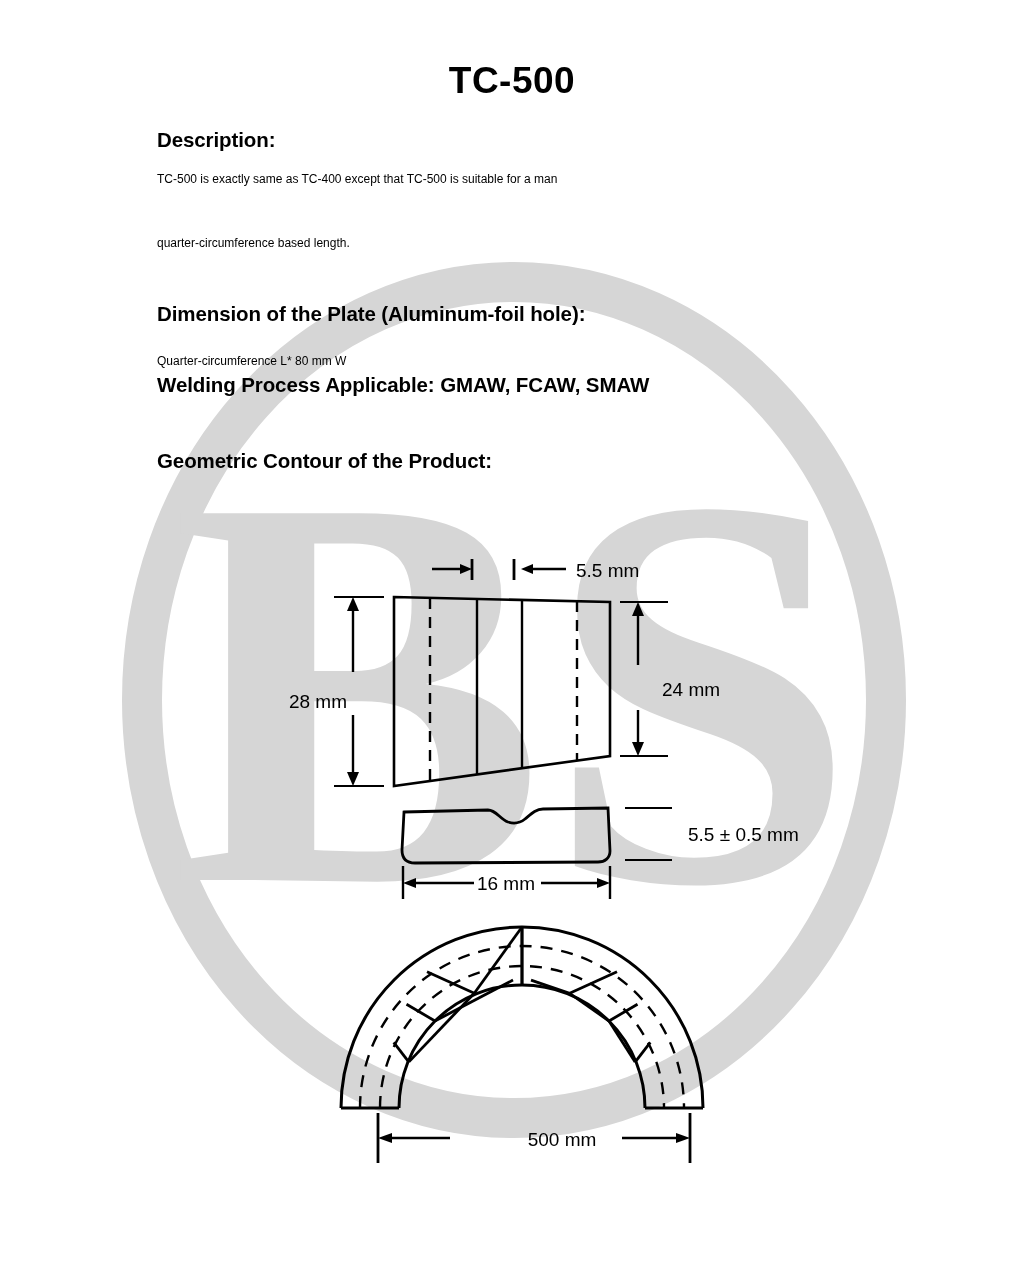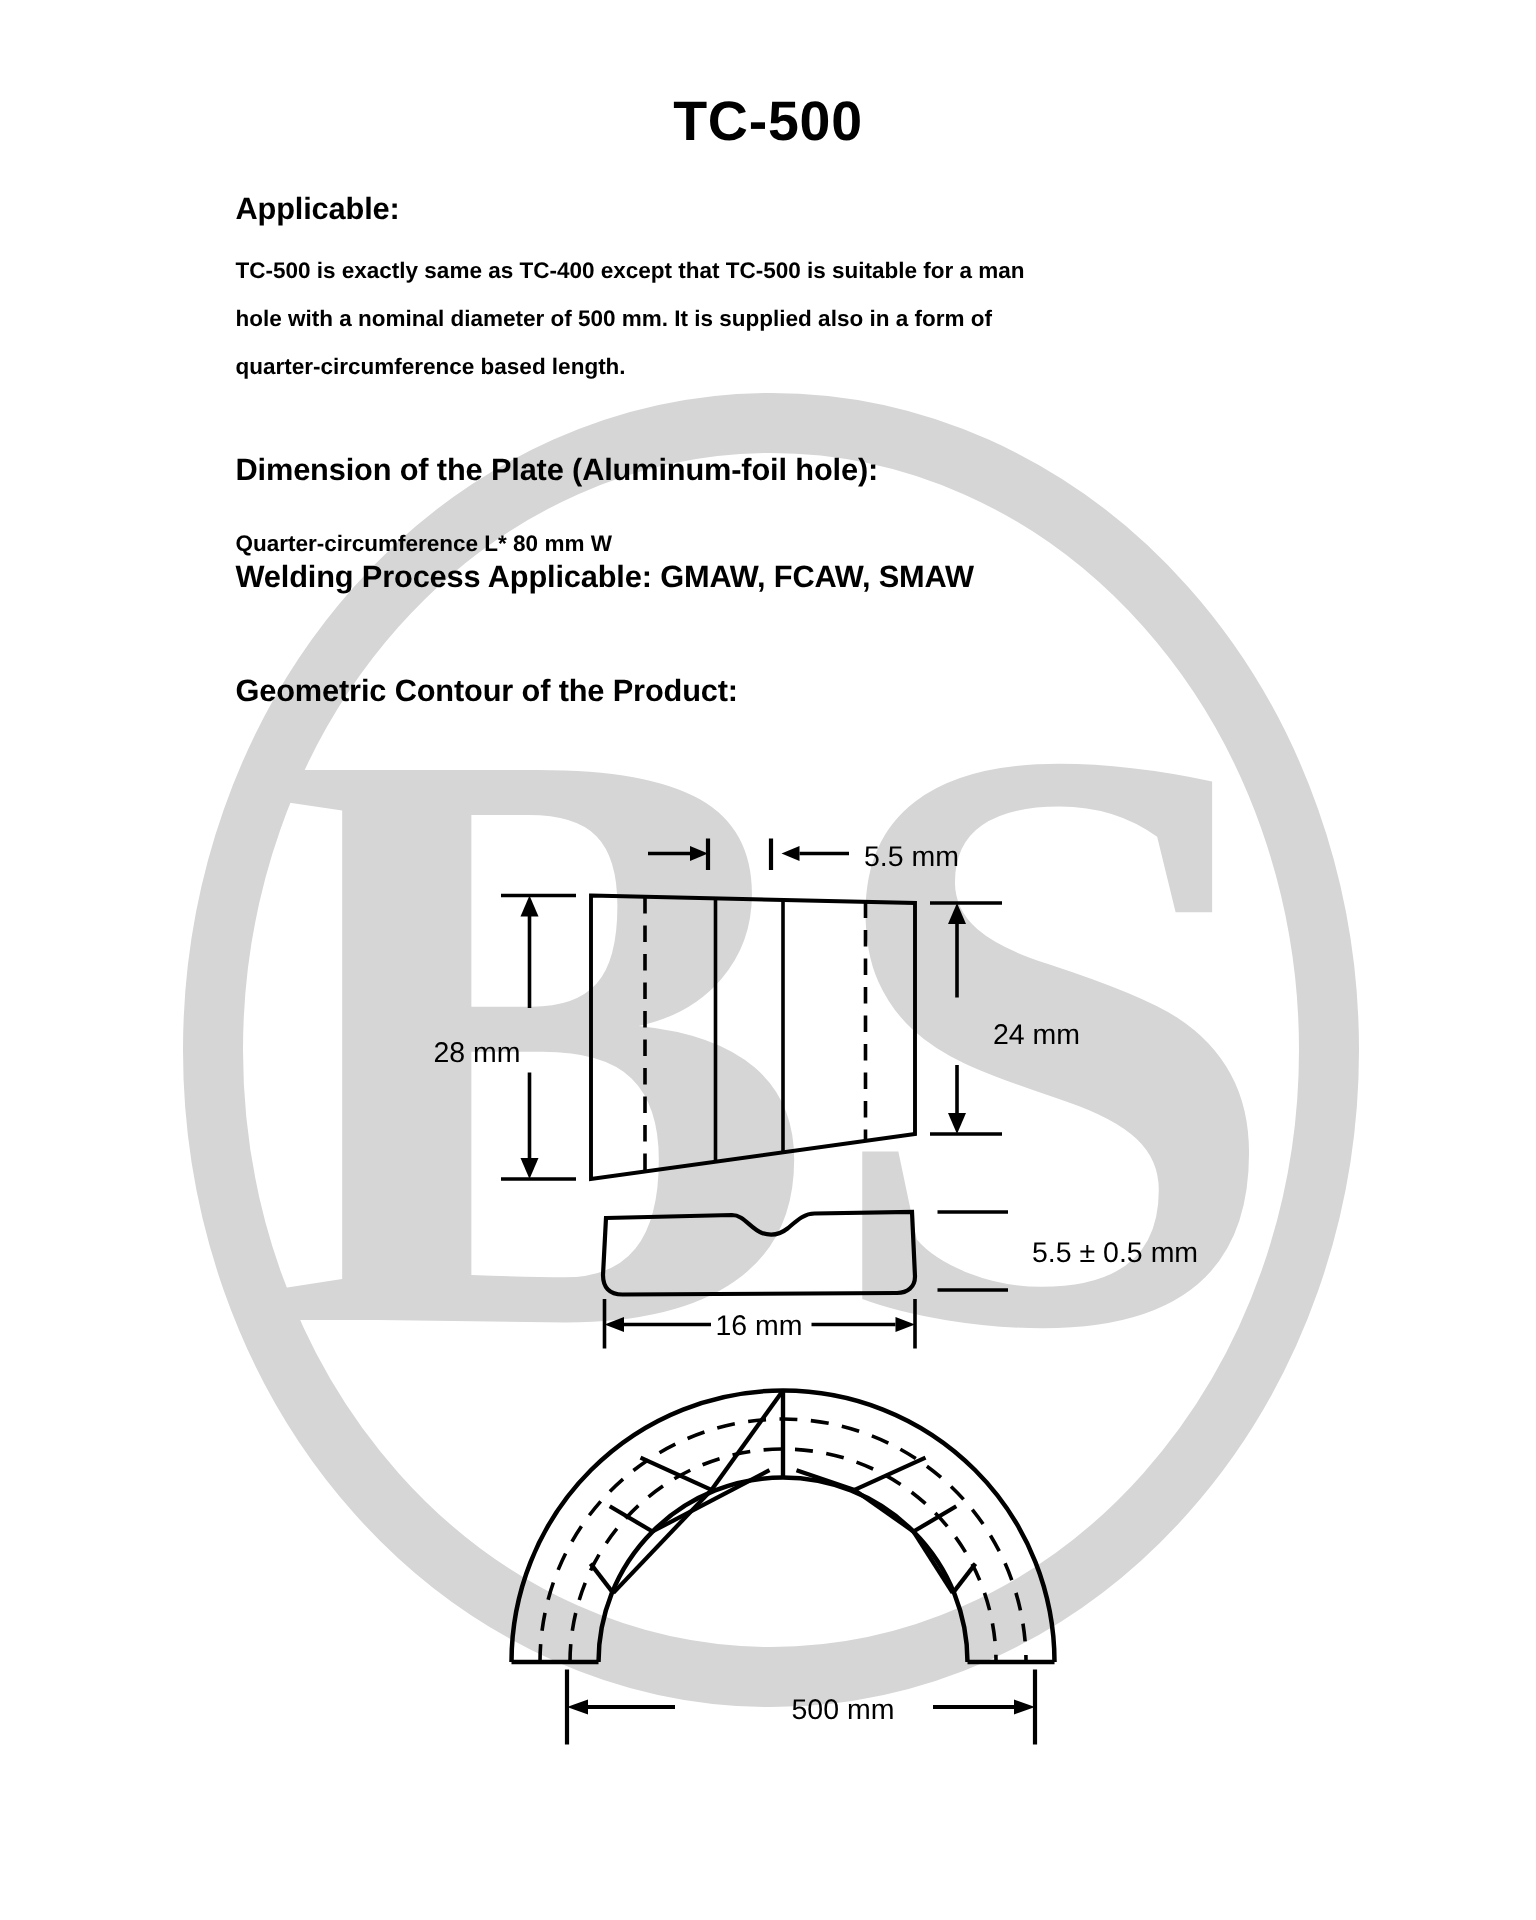--- a/index.html
+++ b/index.html
@@ -54,22 +54,22 @@
     left: 157px;
     font-size: 20.5px;
     font-weight: bold;
     letter-spacing: -0.1px;
     white-space: nowrap;
   }
 
   .body-text {
     position: absolute;
     left: 157px;
-    font-size: 15px;
-    font-weight: bold;
+    font-size: 12px;
+    font-weight: normal;
     white-space: nowrap;
   }
 
   #desc-heading   { top: 128px; }
   #desc-line-1    { top: 172px; }
   #desc-line-2    { top: 204px; }
   #desc-line-3    { top: 236px; }
 
   #dim-heading    { top: 302px; }
   #dim-line       { top: 354px; }
@@ -102,23 +102,22 @@
   <g clip-path="url(#wm-clip)">
     <ellipse cx="514" cy="700" rx="372" ry="418" fill="none" stroke="#d6d6d6" stroke-width="40"></ellipse>
     <text x="514" y="880" text-anchor="middle" font-family="'Liberation Serif', serif" font-size="560" font-weight="bold" fill="#d6d6d6">BS</text>
   </g>
 </svg>
 
 <div id="content">
 
   <div class="page-title">TC-500</div>
 
-  <div class="heading" id="desc-heading">Applicable:</div>
+  <div class="heading" id="desc-heading">Description:</div>
   <div class="body-text" id="desc-line-1">TC-500 is exactly same as TC-400 except that TC-500 is suitable for a man</div>
-  <div class="body-text" id="desc-line-2">hole with a nominal diameter of 500 mm. It is supplied also in a form of</div>
   <div class="body-text" id="desc-line-3">quarter-circumference based length.</div>
 
   <div class="heading" id="dim-heading">Dimension of the Plate (Aluminum-foil hole):</div>
   <div class="body-text" id="dim-line">Quarter-circumference L* 80 mm W</div>
 
   <div class="heading" id="geom-heading">Geometric Contour of the Product:</div>
 
   <div class="heading" id="weld-heading">Welding Process Applicable: GMAW, FCAW, SMAW</div>
 
   <svg id="drawings" viewBox="0 0 1024 1280">

